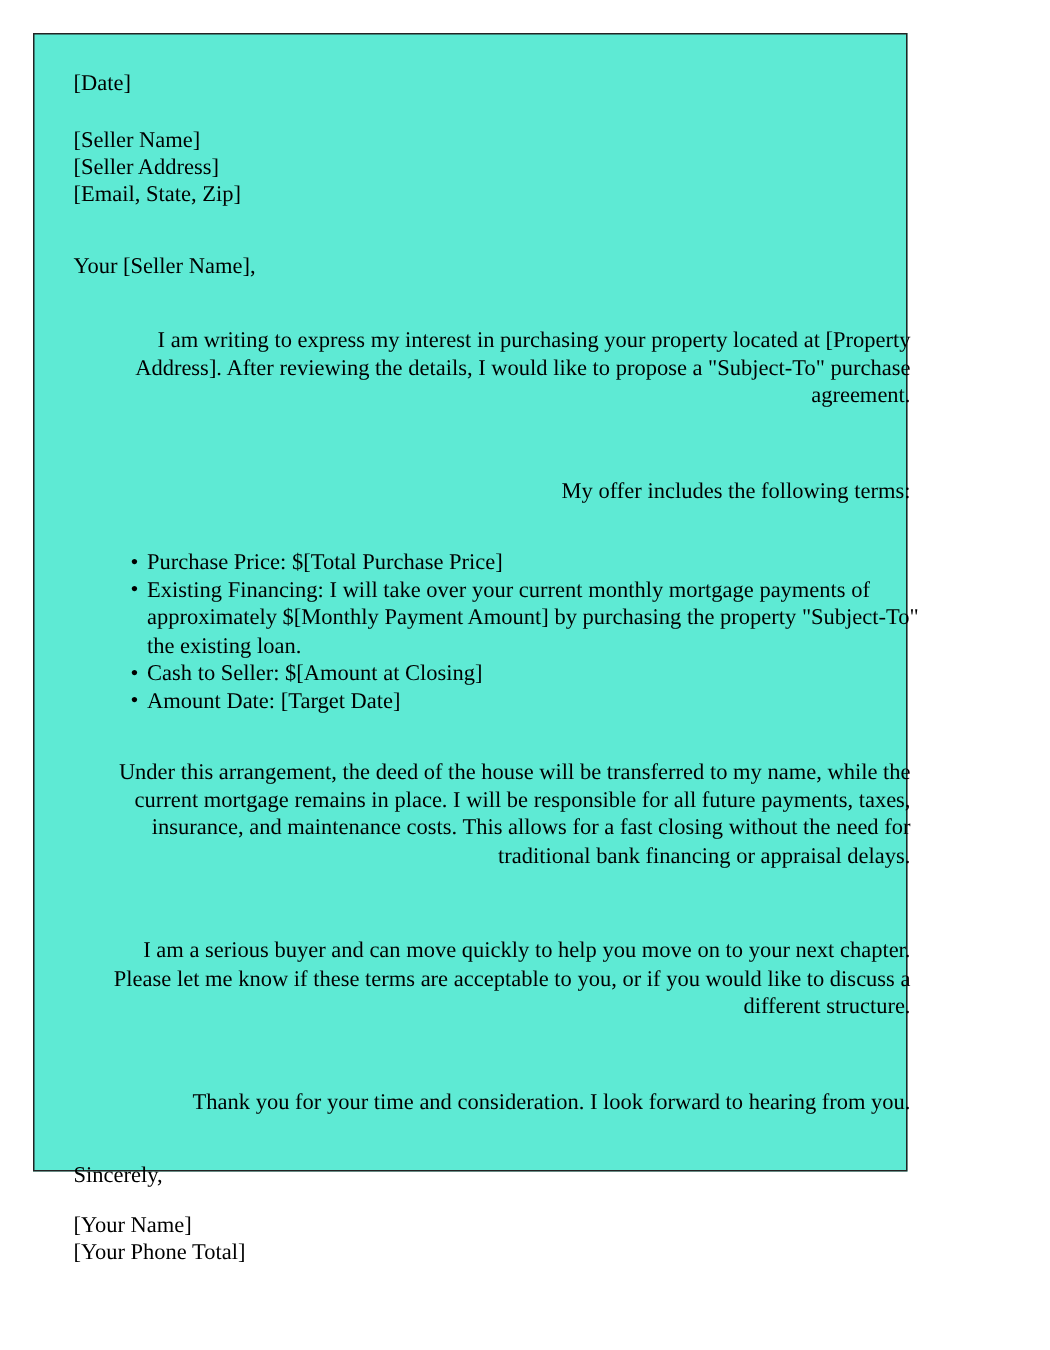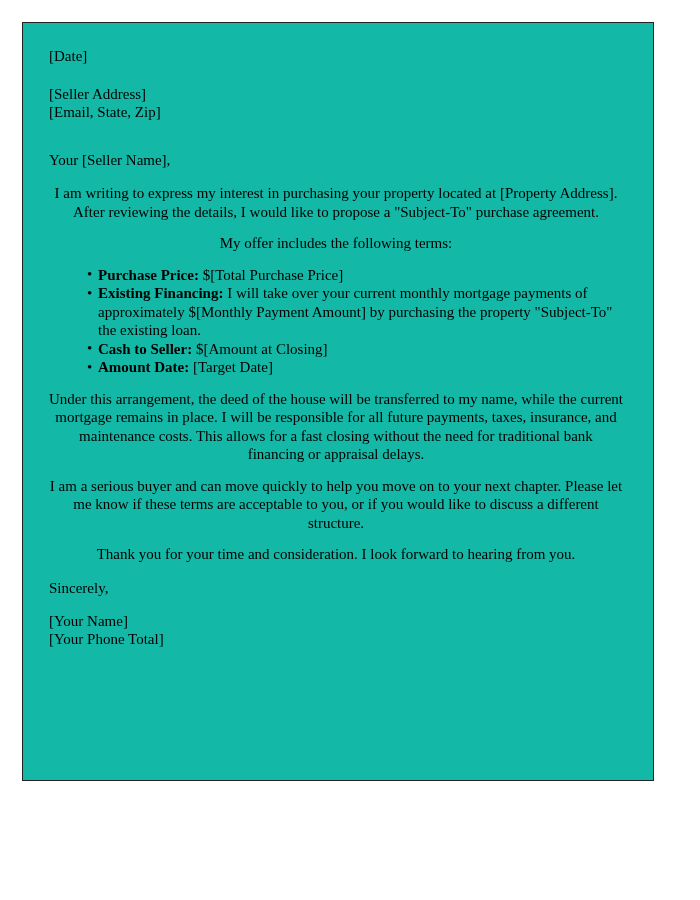--- a/index.html
+++ b/index.html
@@ -19,43 +19,43 @@
   #page {
     position: relative;
     width: 700px;
     height: 900px;
     background: #ffffff;
   }
   #letter-frame {
     position: absolute;
     left: 22px;
     top: 22px;
-    width: 632px;
+    width: 583px;
     height: 759px;
     box-sizing: border-box;
     border: 1.5px solid #232323;
-    background: #14b8a6;
+    background: #5eead4;
   }
   #letter-body {
     position: absolute;
     left: 26px;
     top: 24px;
     width: 574px;
   }
   .line {
     font-size: 15px;
     line-height: 18px;
     text-align: left;
     white-space: pre-wrap;
   }
   .para {
     font-size: 15px;
     line-height: 18.5px;
-    text-align: center;
-    margin: 0;
+    text-align: right;
+    margin: 16px;
   }
   .block {
     margin: 0;
   }
   .gap-lg { height: 20px; }
   .gap-md { height: 15px; }
   .gap-sm { height: 13px; }
 
   ul.terms {
     margin: 0;
@@ -71,36 +71,37 @@
   }
   ul.terms > li::before {
     content: "\2022";
     position: absolute;
     left: 0;
     top: -0.5px;
     font-size: 15px;
     line-height: 18.5px;
   }
   .term-label {
-    font-weight: bold;
+    font-weight: normal;
   }
 </style>
 </head>
 <body>
 
 <div id="page">
 
   <div id="letter-frame">
     <div id="letter-body">
 
       <div class="line">[Date]</div>
 
       <div class="gap-lg"></div>
 
       <div class="block">
+        <div class="line">[Seller Name]</div>
         <div class="line">[Seller Address]</div>
         <div class="line">[Email, State, Zip]</div>
       </div>
 
       <div class="gap-md"></div>
 
 
       <div class="gap-md"></div>
 
       <div class="line">Your [Seller Name],</div>

